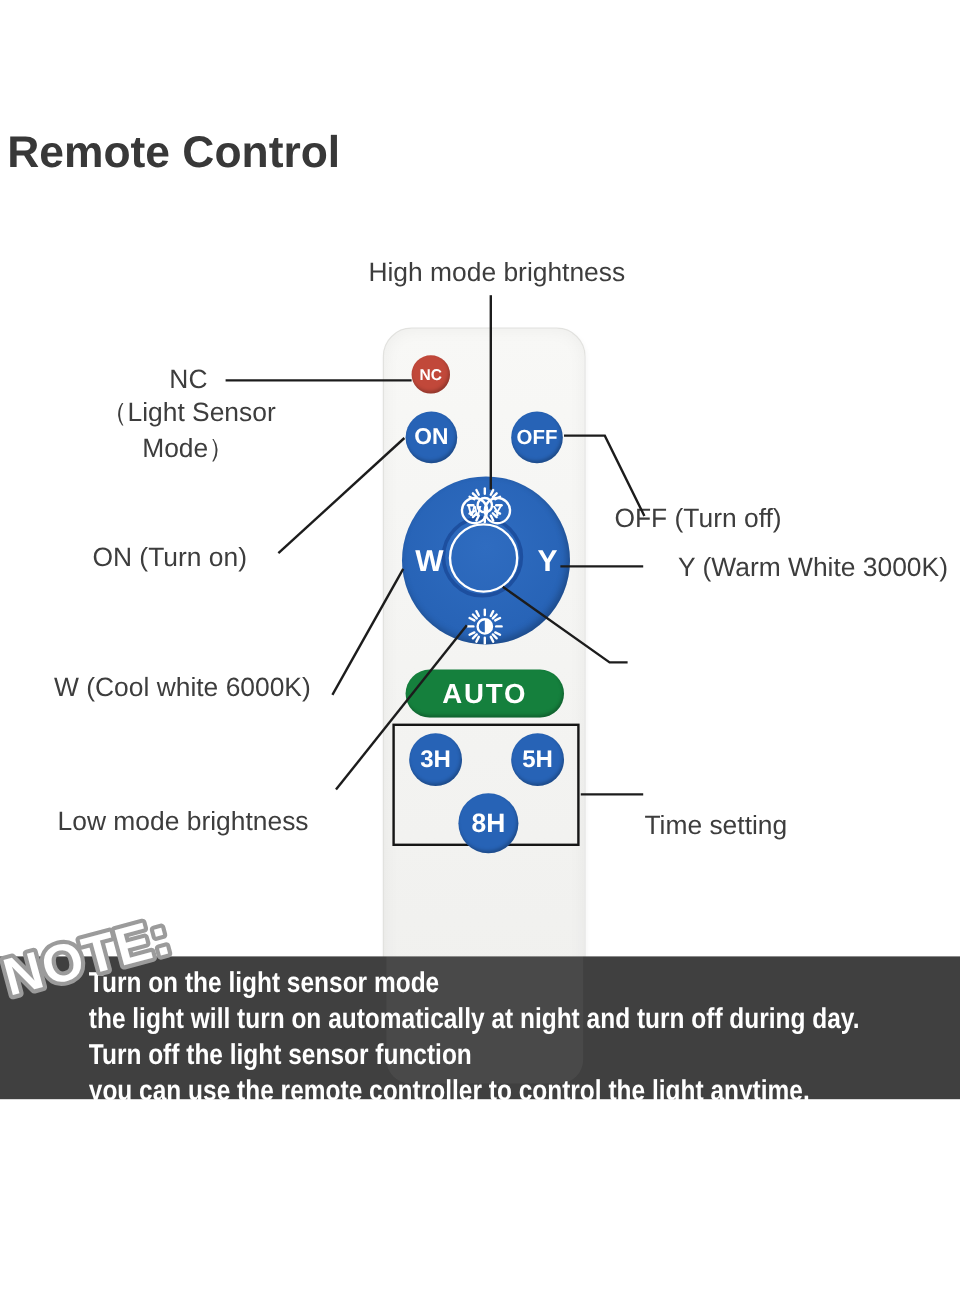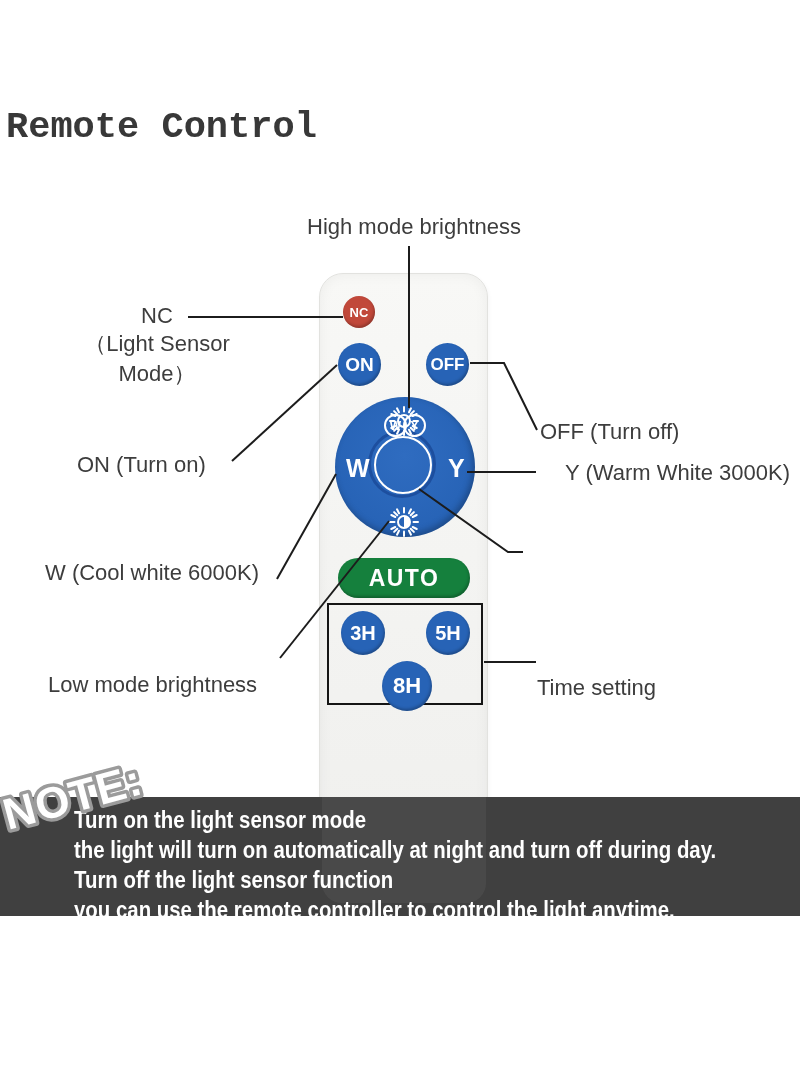--- a/index.html
+++ b/index.html
@@ -1,21 +1,21 @@
 <!DOCTYPE html>
 <html><head>
 <meta charset="utf-8">
 <style>
   html,body{margin:0;padding:0;background:#fff;}
   #stage{
     position:relative;width:800px;height:1091px;background:#ffffff;overflow:hidden;
     font-family:"Liberation Sans", sans-serif;color:#3f3f3f;
   }
   .title{
-    position:absolute;left:6px;top:106px;font-size:37px;font-weight:bold;color:#383838;letter-spacing:0px;font-family:Liberation Mono, monospace;
+    position:absolute;left:6px;top:106px;font-size:37px;font-weight:bold;color:#383838;letter-spacing:0px;
   }
   .ann{
     position:absolute;font-size:22px;color:#3d3d3d;white-space:nowrap;text-align:right;
   }
   
   .remote{
     position:absolute;left:319px;top:273px;width:167px;height:637px;
     background:linear-gradient(180deg,#f8f8f6 0%,#f3f3f1 55%,#efefed 100%);
     border:1px solid #e2e2df;border-radius:24px;
     box-shadow:inset 0 0 14px rgba(0,0,0,0.05), 1px 2px 4px rgba(0,0,0,0.04);
@@ -82,21 +82,21 @@
   <div class="title">Remote Control</div>
 
   <div class="ann" style="left:307px;top:214px;">High mode brightness</div>
 
   <div class="ann" style="left:44px;top:303px;width:226px;text-align:center;white-space:normal;">
     <div>NC</div>
     <div>（Light Sensor Mode）</div>
   </div>
 
   <div class="ann" style="left:77px;top:452px;">ON (Turn on)</div>
-  <div class="ann" style="left:540px;top:419px;">OFF (Turn off)</div>
+  <div class="ann" style="left:512px;top:419px;">OFF (Turn off)</div>
   <div class="ann" style="left:565px;top:460px;">Y (Warm White 3000K)</div>
   <div class="ann" style="left:45px;top:560px;">W (Cool white 6000K)</div>
   <div class="ann" style="left:48px;top:672px;">Low mode brightness</div>
   <div class="ann" style="left:537px;top:649px;margin-top:26px;">Time setting</div>
 
   <div class="remote"></div>
 
   <div class="cbtn red" style="left:343px;top:296px;width:32px;height:32px;font-size:13px;">NC</div>
   <div class="cbtn blue" style="left:338px;top:343px;width:43px;height:43px;font-size:19px;text-align:center;">ON</div>
   <div class="cbtn blue" style="left:426px;top:343px;width:43px;height:43px;font-size:17px;">OFF</div>

